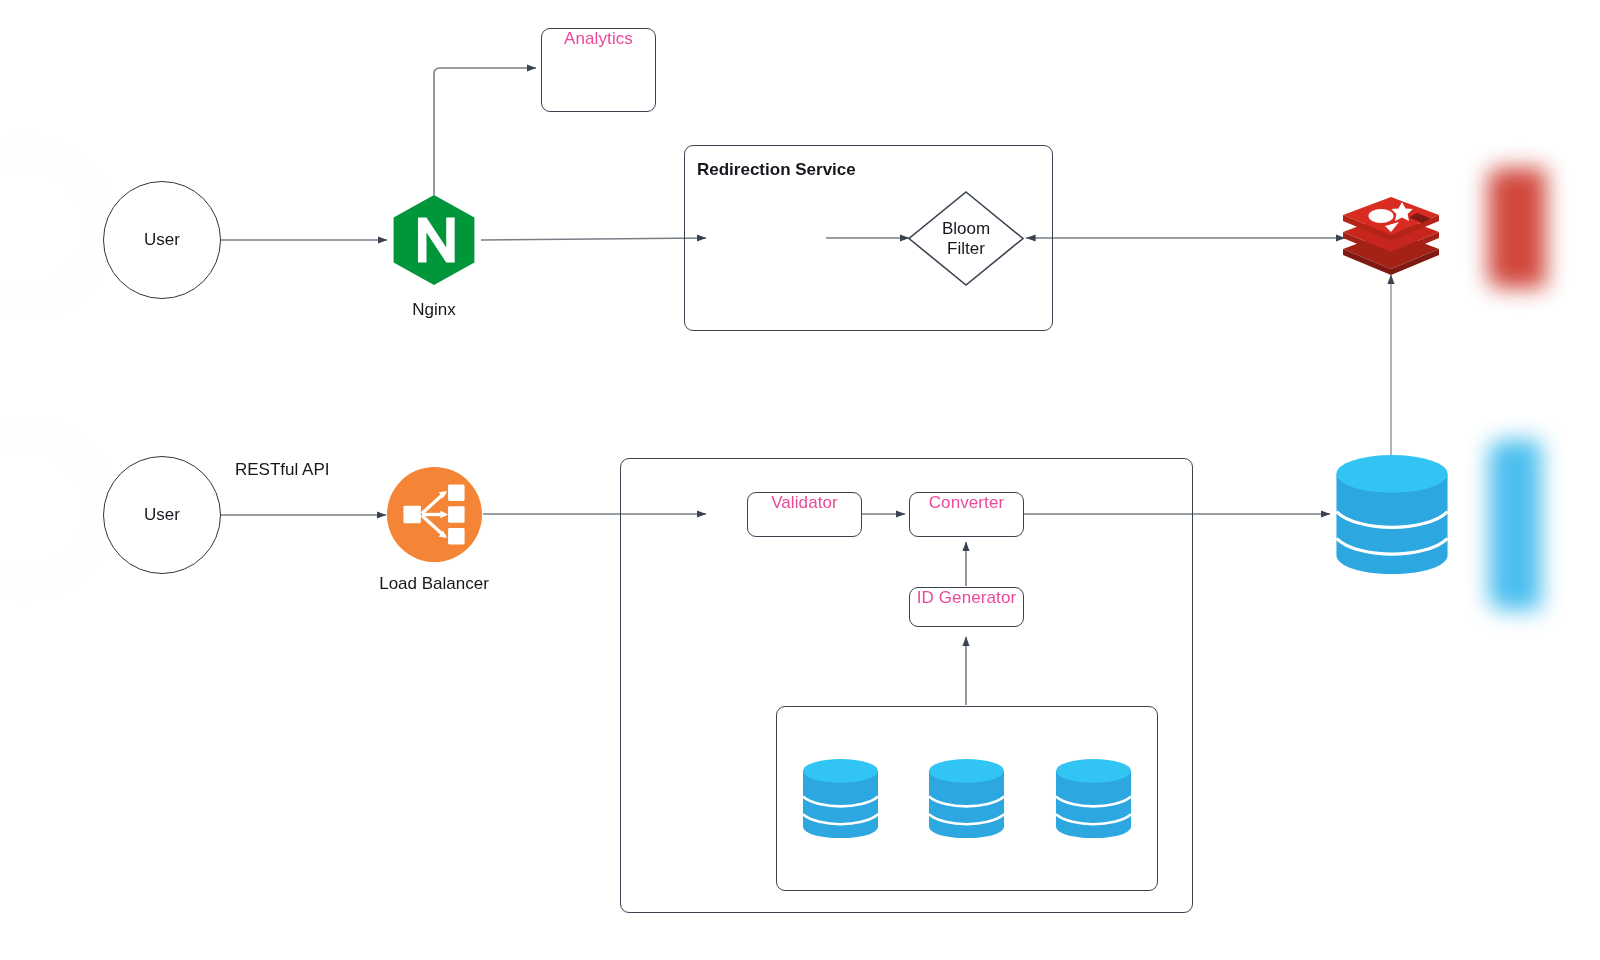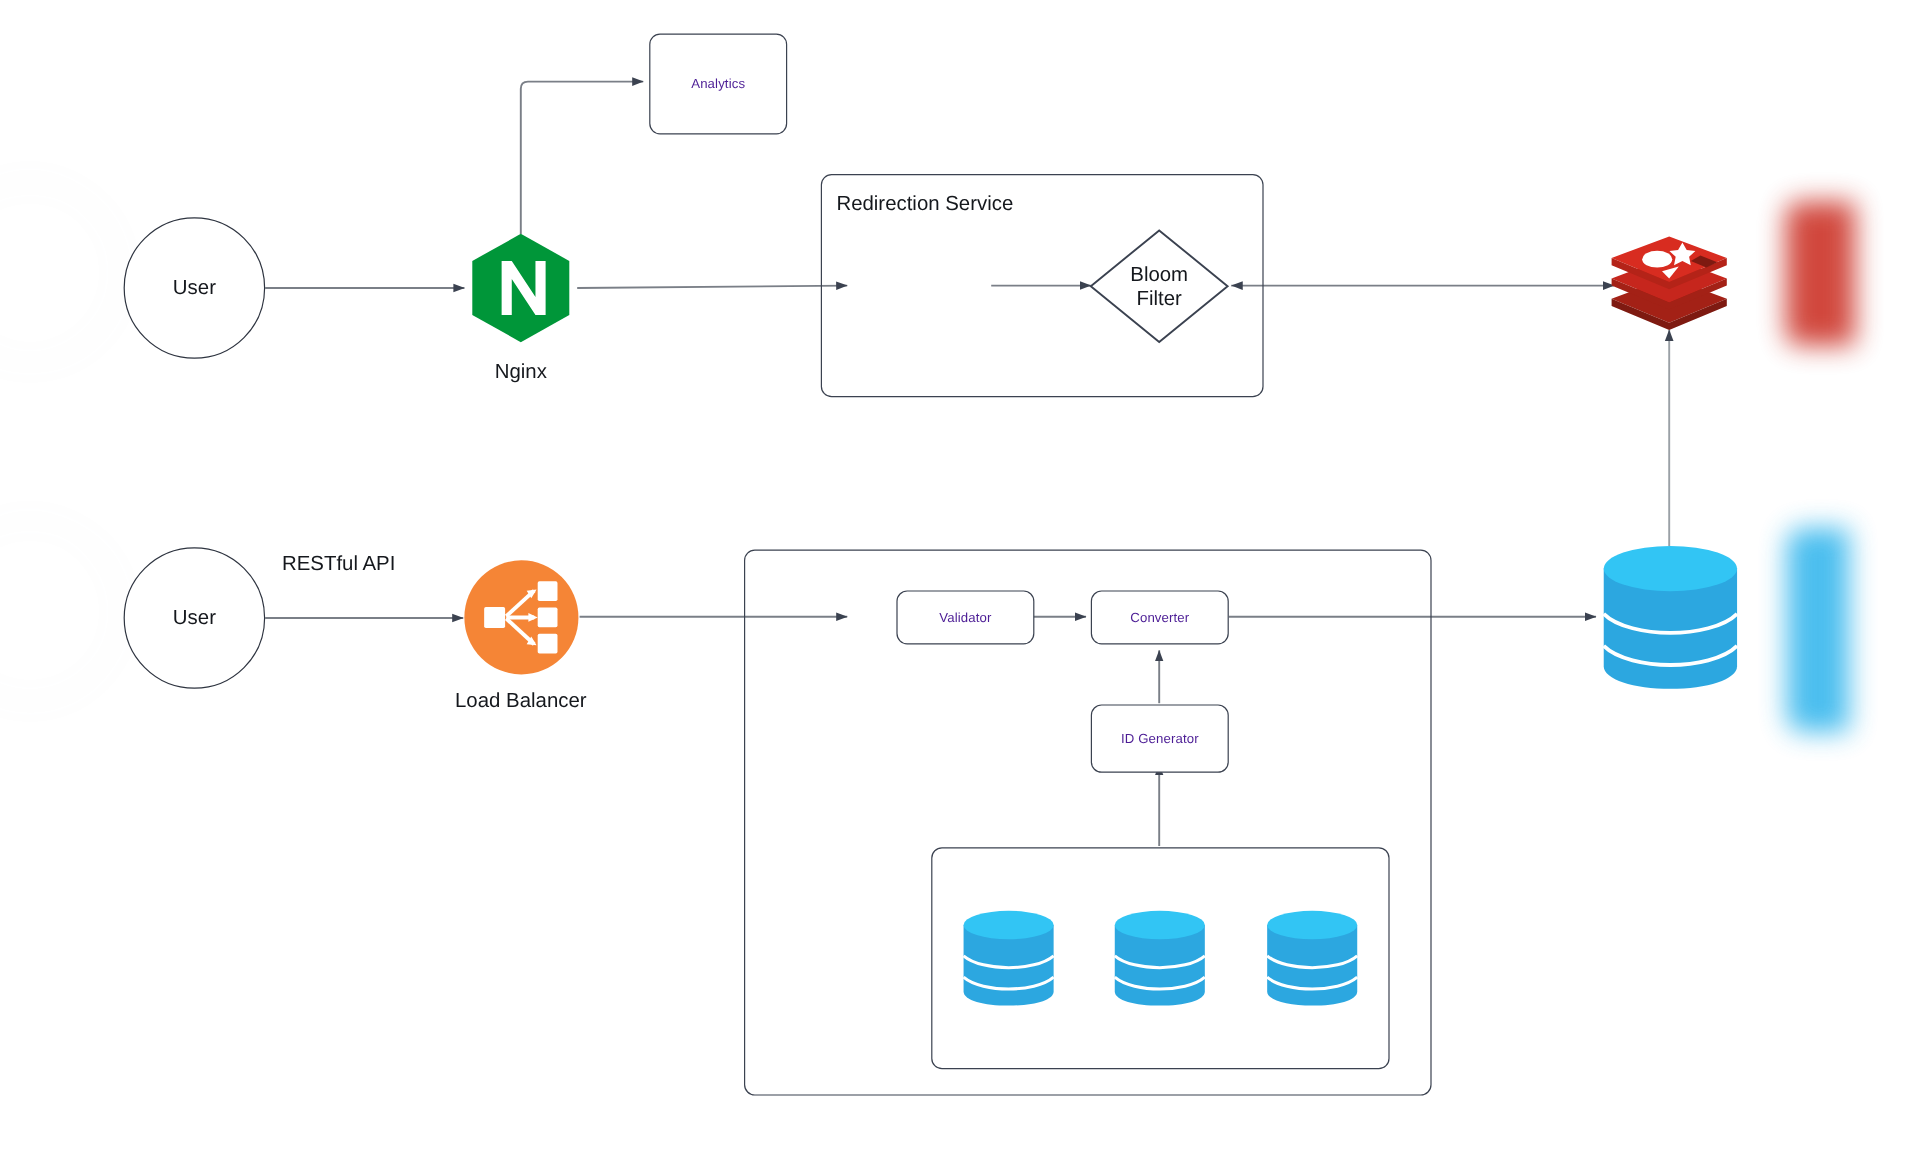--- a/index.html
+++ b/index.html
@@ -27,36 +27,37 @@
   .node {
     position: absolute;
     box-sizing: border-box;
   }
   
   .rbox {
     border: 1.6px solid #3b4250;
     border-radius: 9px;
     background: #ffffff;
     display: flex;
-    align-items: center;
+    align-items: flex-start;
     justify-content: center;
-    color: #4c1d95;
-    font-size: 11px;
+    color: #ec4899;
+    font-size: 17px;
     letter-spacing: .1px;
   }
   .group-box {
     border: 1.6px solid #3b4250;
     border-radius: 9px;
     background: transparent;
   }
   .group-label {
     position: absolute;
     color: #15181d;
     font-size: 17px;
     white-space: nowrap;
+    font-weight: bold;
   }
   
   .circle {
     border: 1.7px solid #2e3440;
     border-radius: 50%;
     background: #ffffff;
     display: flex;
     align-items: center;
     justify-content: center;
     font-size: 17px;
@@ -235,21 +236,21 @@
   <div class="node group-box" style="left:620px; top:458px; width:573px; height:455px;"></div>
 
   <div class="node rbox" style="left:711px; top:492px; width:115px; height:45px;margin-left:36px;">
     <span>Validator</span>
   </div>
 
   <div class="node rbox" style="left:909px; top:492px; width:115px; height:45px;">
     <span>Converter</span>
   </div>
 
-  <div class="node rbox" style="left:909px; top:587px; width:115px; height:57px;">
+  <div class="node rbox" style="left:909px; top:587px; width:115px; height:40px;">
     <span>ID Generator</span>
   </div>
 
   <div class="node group-box" style="left:776px; top:706px; width:382px; height:185px;"></div>
 
   <div class="logo" style="left:801px; top:757px; width:79px; height:83px;">
     <svg width="79" height="83" viewBox="0 0 80 84" xmlns="http://www.w3.org/2000/svg">
       <path d="M2,14 L2,70 C2,77.5 19,82 40,82 C61,82 78,77.5 78,70 L78,14 Z" fill="#2CA7E0"></path>
       <ellipse cx="40" cy="14" rx="38" ry="12" fill="#32C5F4"></ellipse>
       <path d="M2,40 C10,47 26,50 40,50 C54,50 70,47 78,40" stroke="#ffffff" stroke-width="2.6" fill="none"></path>

